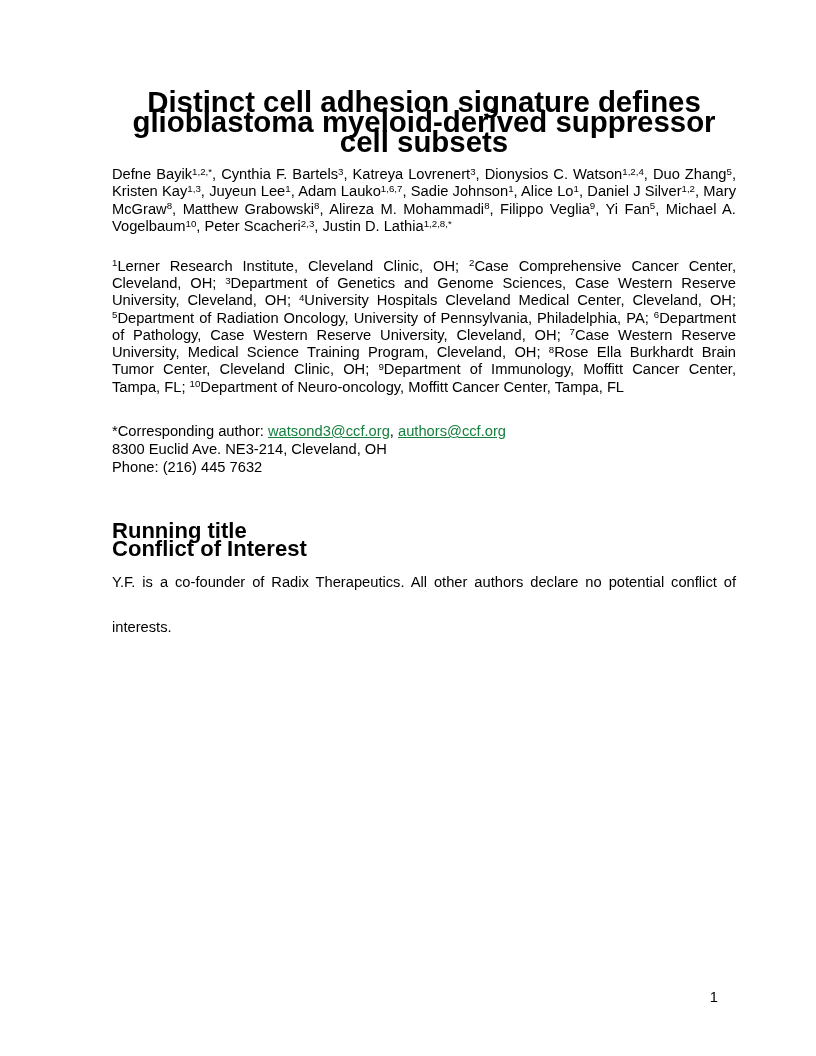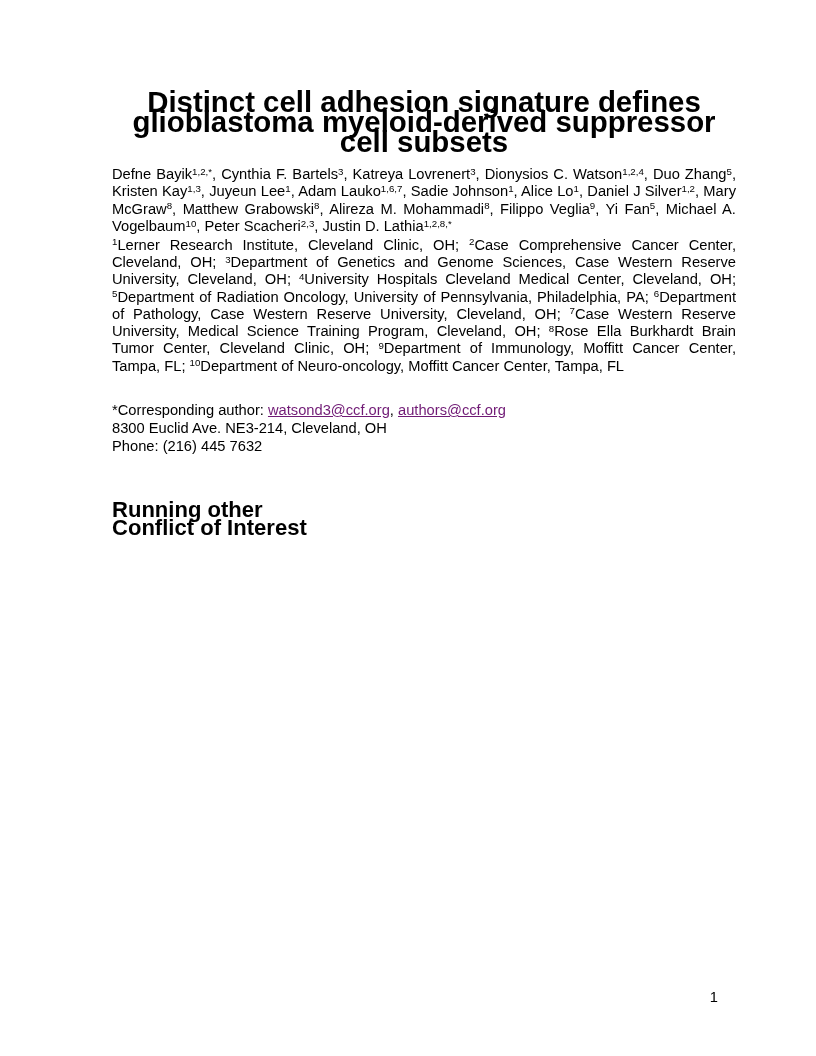--- a/index.html
+++ b/index.html
@@ -21,39 +21,39 @@
   }
   .paper-title {
     font-weight: bold;
     text-align: center;
     line-height: 20px;
     margin-bottom: 14px;
   }
   .authors {
     text-align: justify;
     line-height: 17.4px;
-    margin-bottom: 1px;
+    margin-bottom: 22px;
   }
   .affiliations {
     text-align: justify;
     line-height: 17.3px;
     margin-bottom: 26px;
   }
   sup {
     font-size: 0.66em;
     line-height: 0;
     position: relative;
     top: -0.45em;
     vertical-align: baseline;
   }
   .corresponding-block {
     line-height: 18px;
   }
   .email {
-    color: #701a75;
+    color: #15803d;
     text-decoration: underline;
     cursor: pointer;
   }
   .section-heading {
     font-weight: bold;
     line-height: 18px;
   }
   .running-heading { margin-top: 46px; }
   .running-text {
     margin-top: 16px;
@@ -83,21 +83,22 @@
   <p class="authors"><span>Defne Bayik<sup>1,2,*</sup></span>, <span>Cynthia F. Bartels<sup>3</sup></span>, <span>Katreya Lovrenert<sup>3</sup></span>, <span>Dionysios C. Watson<sup>1,2,4</sup></span>, <span>Duo Zhang<sup>5</sup></span>, <span>Kristen Kay<sup>1,3</sup></span>, <span>Juyeun Lee<sup>1</sup></span>, <span>Adam Lauko<sup>1,6,7</sup></span>, <span>Sadie Johnson<sup>1</sup></span>, <span>Alice Lo<sup>1</sup></span>, <span>Daniel J Silver<sup>1,2</sup></span>, <span>Mary McGraw<sup>8</sup></span>, <span>Matthew Grabowski<sup>8</sup></span>, <span>Alireza M. Mohammadi<sup>8</sup></span>, <span>Filippo Veglia<sup>9</sup></span>, <span>Yi Fan<sup>5</sup></span>, <span>Michael A. Vogelbaum<sup>10</sup></span>, <span>Peter Scacheri<sup>2,3</sup></span>, <span>Justin D. Lathia<sup>1,2,8,*</sup></span></p>
 
   <p class="affiliations"><sup>1</sup>Lerner Research Institute, Cleveland Clinic, OH; <sup>2</sup>Case Comprehensive Cancer Center, Cleveland, OH; <sup>3</sup>Department of Genetics and Genome Sciences, Case Western Reserve University, Cleveland, OH; <sup>4</sup>University Hospitals Cleveland Medical Center, Cleveland, OH; <sup>5</sup>Department of Radiation Oncology, University of Pennsylvania, Philadelphia, PA; <sup>6</sup>Department of Pathology, Case Western Reserve University, Cleveland, OH; <sup>7</sup>Case Western Reserve University, Medical Science Training Program, Cleveland, OH; <sup>8</sup>Rose Ella Burkhardt Brain Tumor Center, Cleveland Clinic, OH; <sup>9</sup>Department of Immunology, Moffitt Cancer Center, Tampa, FL; <sup>10</sup>Department of Neuro-oncology, Moffitt Cancer Center, Tampa, FL</p>
 
   <div class="corresponding-block">
     <div>*Corresponding author: <a class="email">watsond3@ccf.org</a>, <a class="email">authors@ccf.org</a></div>
     <div>8300 Euclid Ave. NE3-214, Cleveland, OH</div>
     <div>Phone: (216) 445 7632</div>
   </div>
 
-  <h2 class="section-heading running-heading">Running other</h2>
+  <h2 class="section-heading running-heading">Running title</h2>
 
 
   <h2 class="section-heading conflict-heading">Conflict of Interest</h2>
 
+  <p class="conflict-text">Y.F. is a co-founder of Radix Therapeutics. All other authors declare no potential conflict of interests.</p>
 
 </div>
 
 <div class="page-number">1</div>
 
 </body></html>

